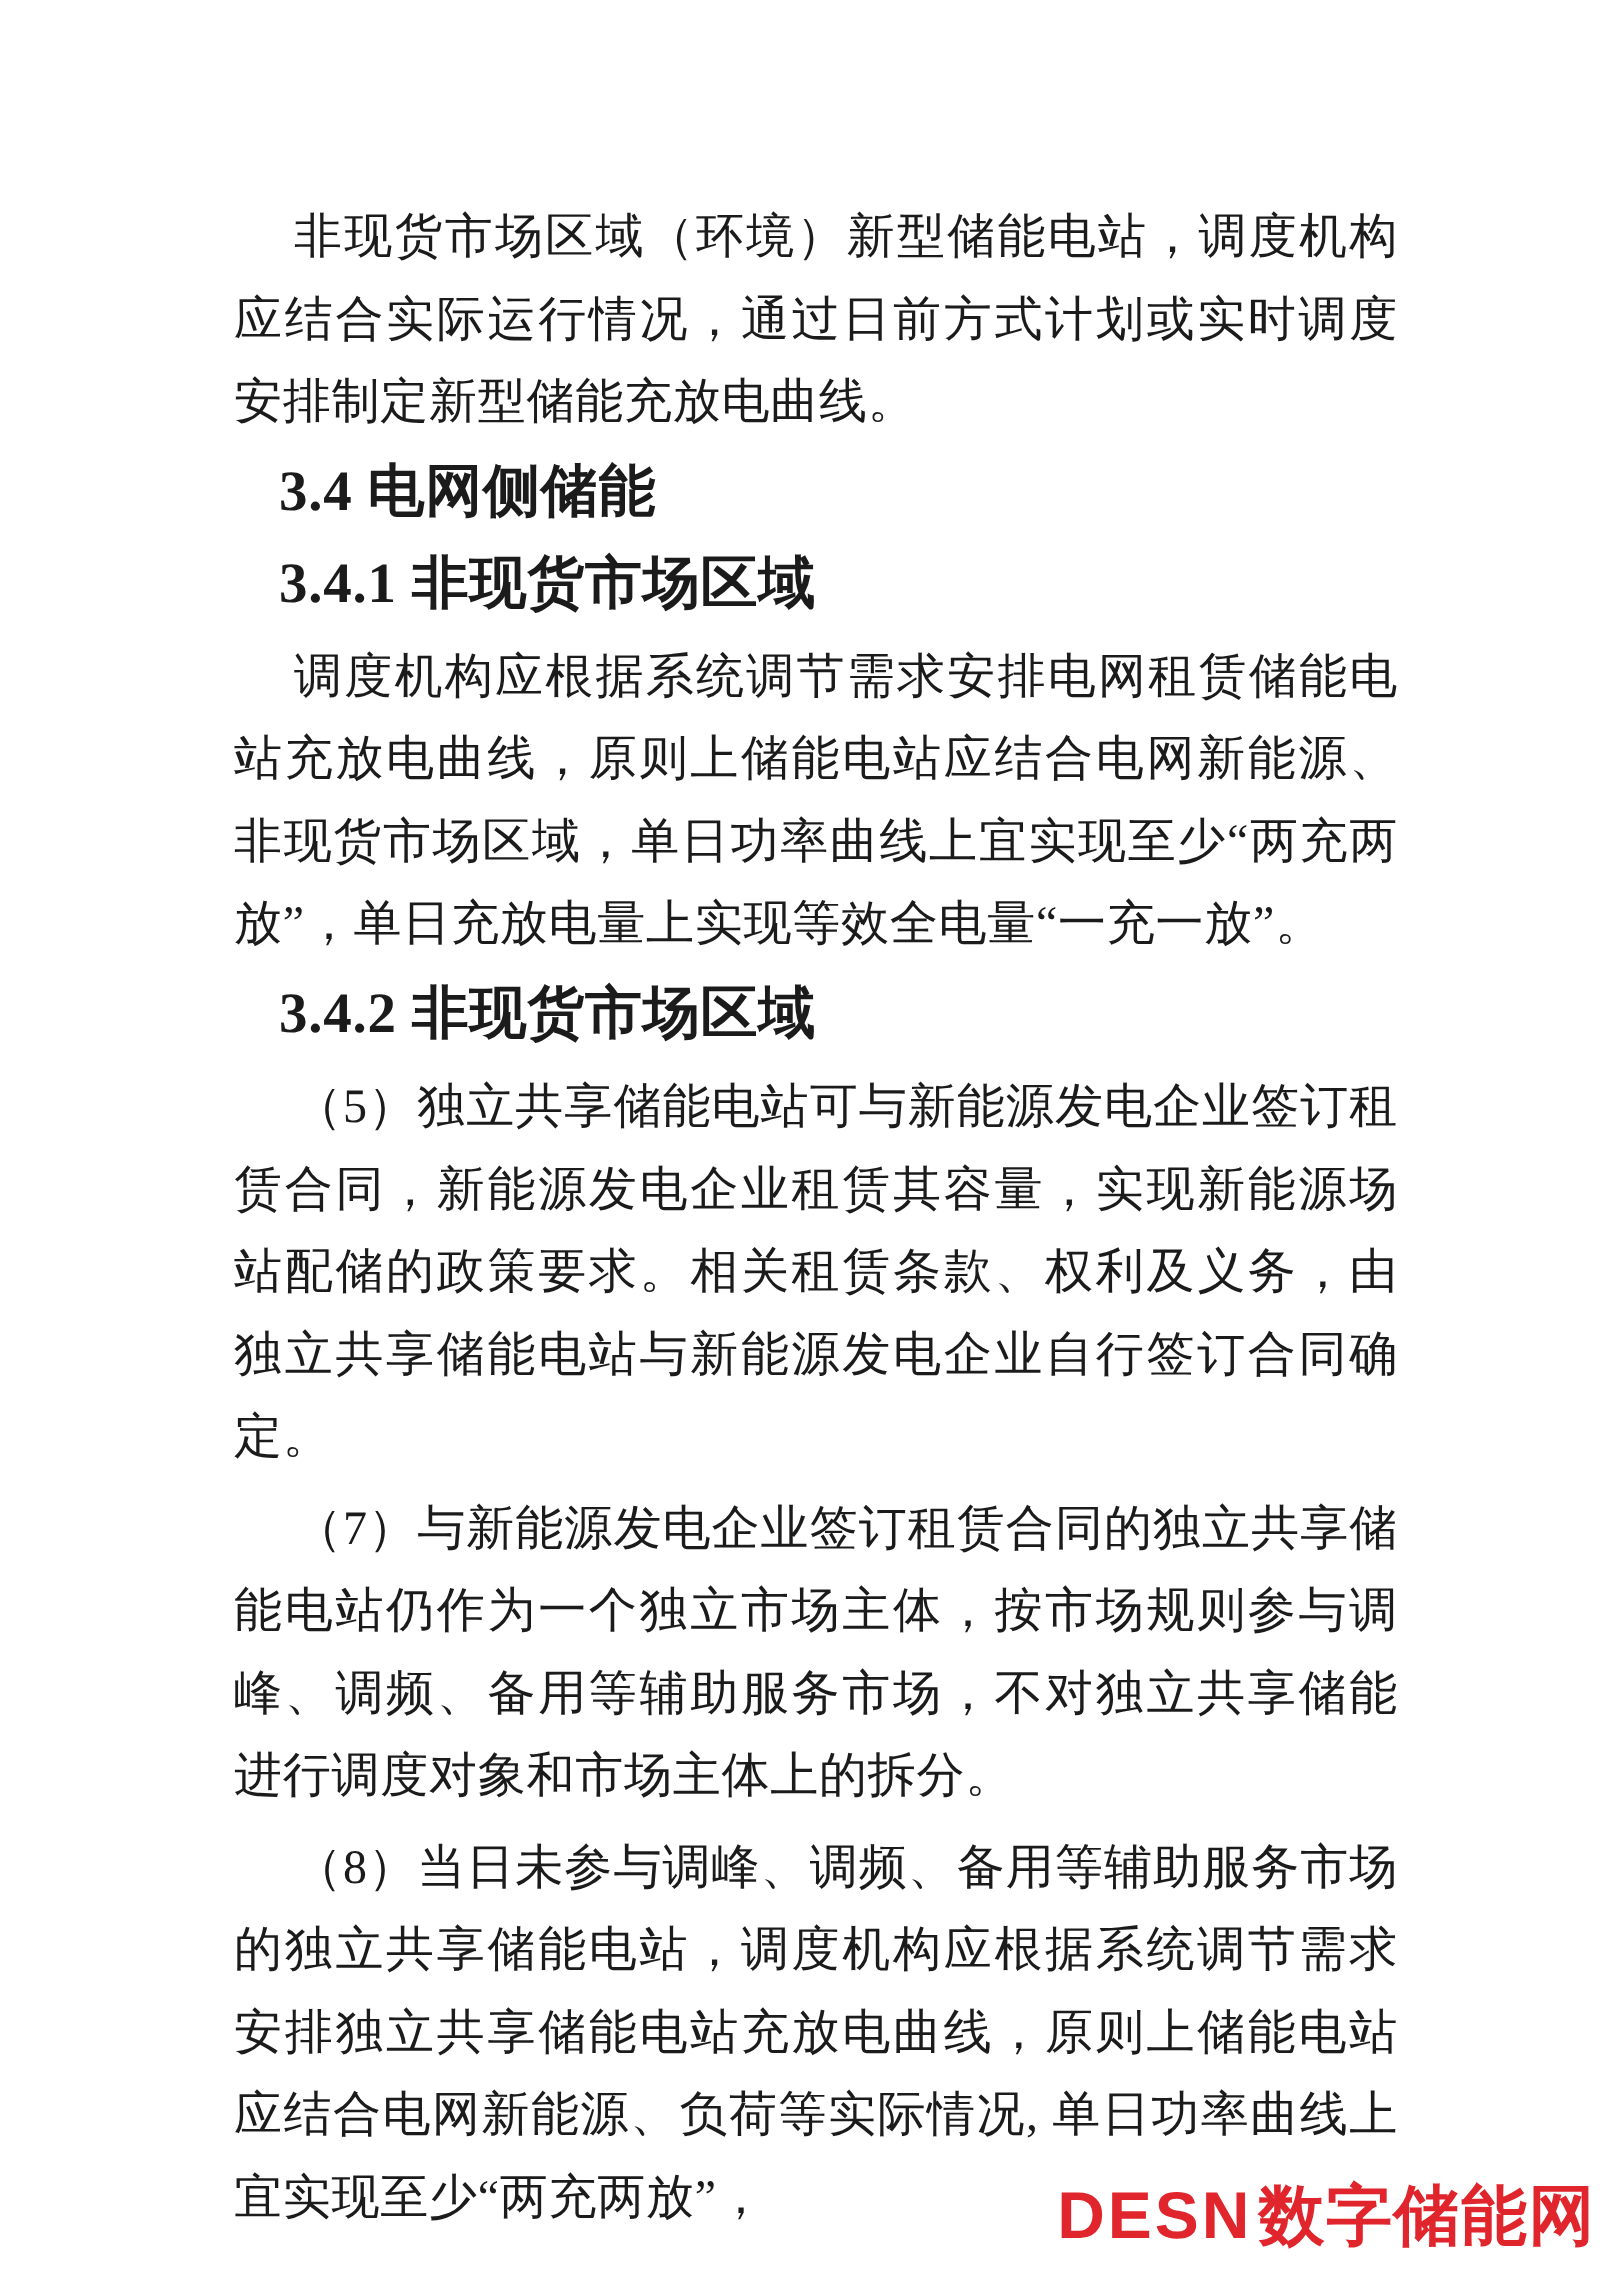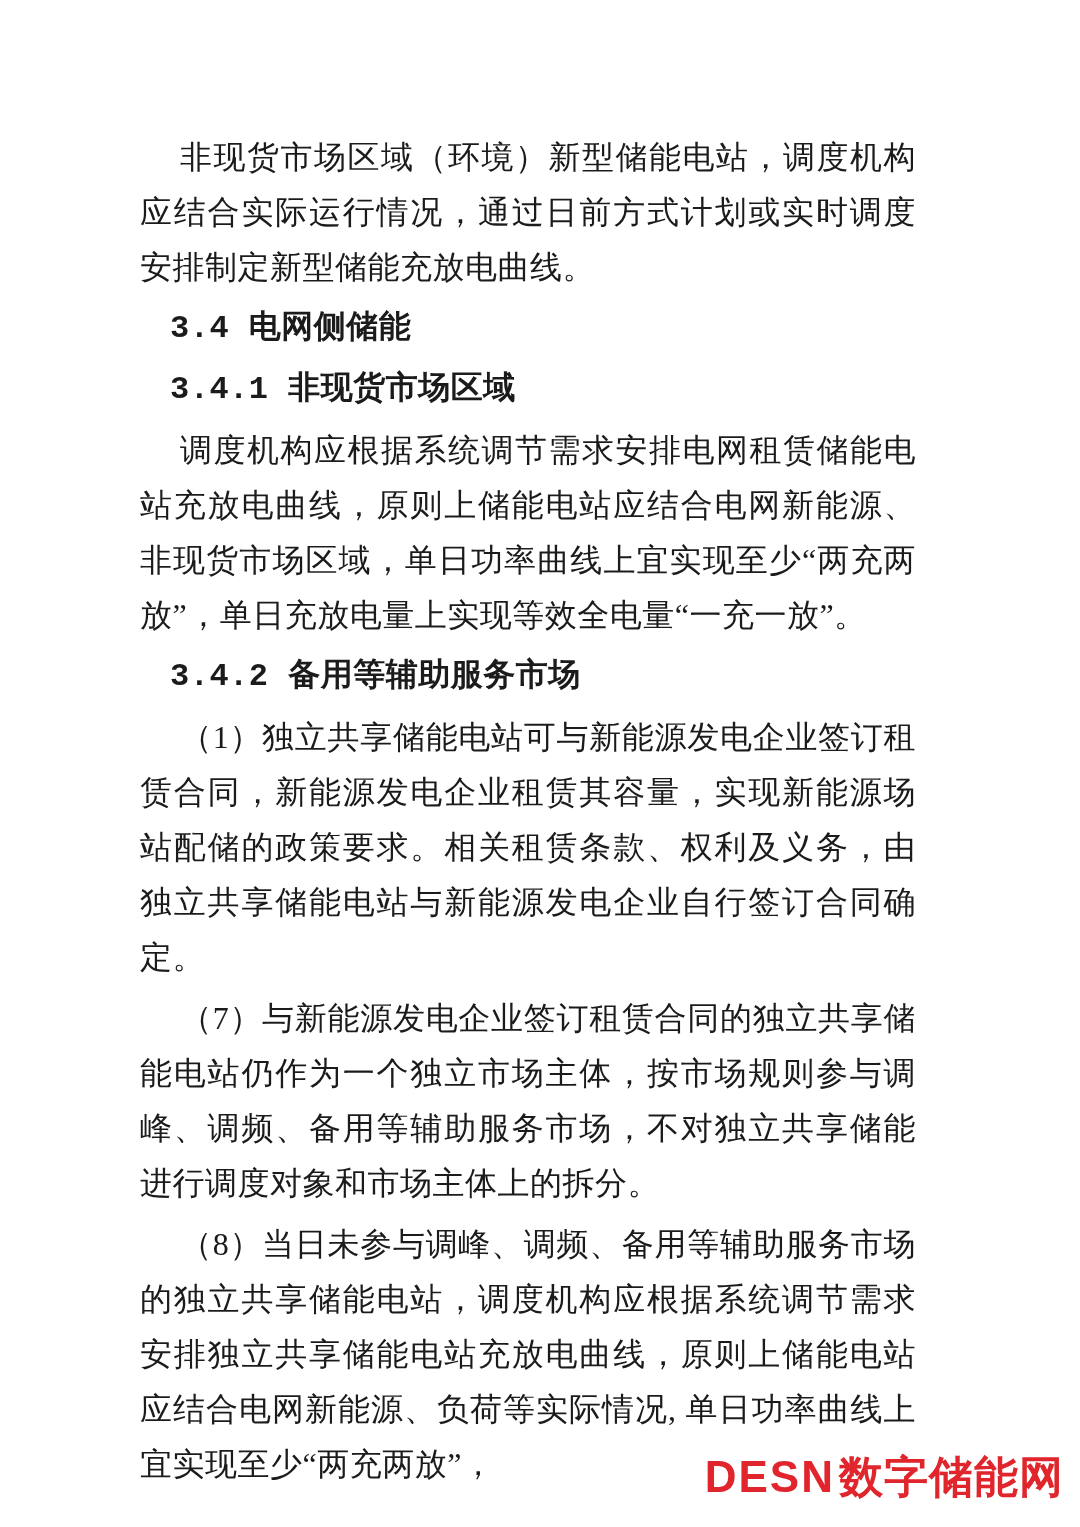--- a/index.html
+++ b/index.html
@@ -6,42 +6,41 @@
   html, body { width: 1080px; height: 1527px; }
   body {
     position: relative;
     background: #ffffff;
     font-family: "Liberation Serif", serif;
     color: #1b1b1b;
     overflow: hidden;
   }
   .doc-body {
     position: absolute;
-    left: 140px;
+    left: 156px;
     top: 130px;
     width: 776px;
   }
   .para {
     font-size: 32px;
     line-height: 55px;
     text-align: justify;
     text-justify: inter-ideograph;
     text-indent: 40px;
     margin-bottom: 6px;
     letter-spacing: 0.5px;
   }
   .heading {
-    font-size: 32px;
+    font-size: 38px;
     line-height: 55px;
     font-weight: bold;
     text-align: left;
     text-indent: 30px;
     margin-bottom: 6px;
     letter-spacing: 0.5px;
-    font-family: Liberation Mono, monospace;
   }
   .watermark {
     position: absolute;
     right: 16px;
     bottom: 20px;
     font-family: "Liberation Sans", sans-serif;
     font-weight: bold;
     font-size: 44px;
     color: #e0262c;
     white-space: nowrap;
@@ -50,21 +49,21 @@
   .watermark .cn { letter-spacing: 1px; }
 </style>
 </head>
 <body>
 
 <div class="doc-body">
   <p class="para">非现货市场区域（环境）新型储能电站，调度机构应结合实际运行情况，通过日前方式计划或实时调度安排制定新型储能充放电曲线。</p>
   <p class="heading">3.4 电网侧储能</p>
   <p class="heading">3.4.1 非现货市场区域</p>
   <p class="para">调度机构应根据系统调节需求安排电网租赁储能电站充放电曲线，原则上储能电站应结合电网新能源、非现货市场区域，单日功率曲线上宜实现至少“两充两放”，单日充放电量上实现等效全电量“一充一放”。</p>
-  <p class="heading">3.4.2 备用等辅助服务市场</p>
-  <p class="para">（1）独立共享储能电站可与新能源发电企业签订租赁合同，新能源发电企业租赁其容量，实现新能源场站配储的政策要求。相关租赁条款、权利及义务，由独立共享储能电站与新能源发电企业自行签订合同确定。</p>
+  <p class="heading">3.4.2 非现货市场区域</p>
+  <p class="para">（5）独立共享储能电站可与新能源发电企业签订租赁合同，新能源发电企业租赁其容量，实现新能源场站配储的政策要求。相关租赁条款、权利及义务，由独立共享储能电站与新能源发电企业自行签订合同确定。</p>
   <p class="para">（7）与新能源发电企业签订租赁合同的独立共享储能电站仍作为一个独立市场主体，按市场规则参与调峰、调频、备用等辅助服务市场，不对独立共享储能进行调度对象和市场主体上的拆分。</p>
   <p class="para">（8）当日未参与调峰、调频、备用等辅助服务市场的独立共享储能电站，调度机构应根据系统调节需求安排独立共享储能电站充放电曲线，原则上储能电站应结合电网新能源、负荷等实际情况, 单日功率曲线上宜实现至少“两充两放”，</p>
 </div>
 
 <div class="watermark">
   <span class="en">DESN</span><span class="cn">数字储能网</span>
 </div>
 
 </body></html>

